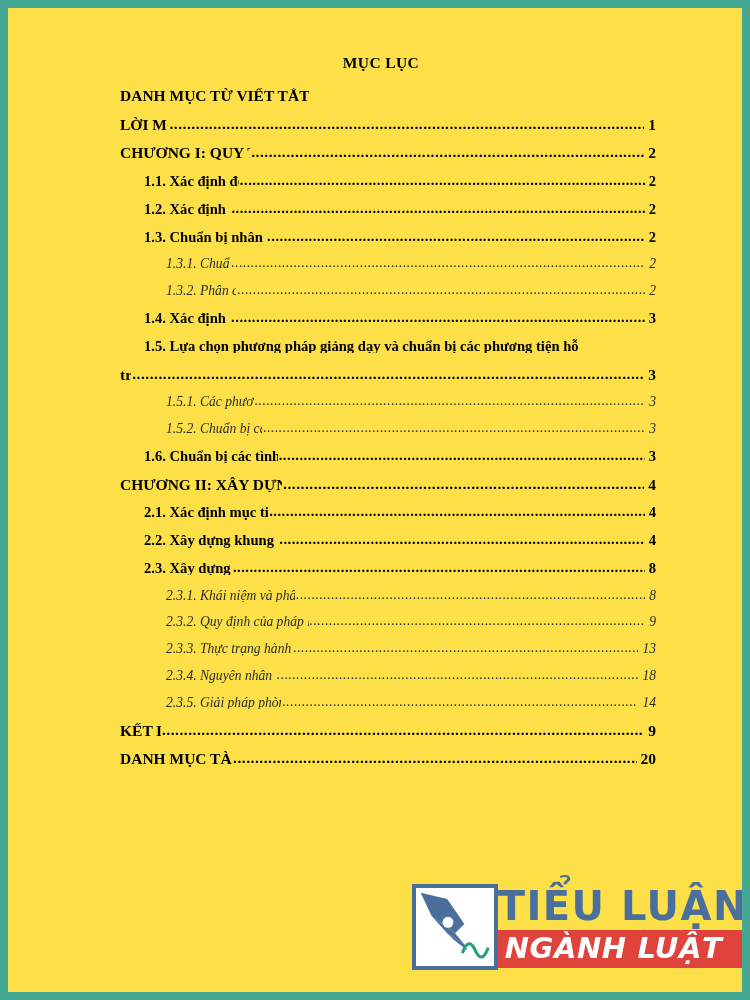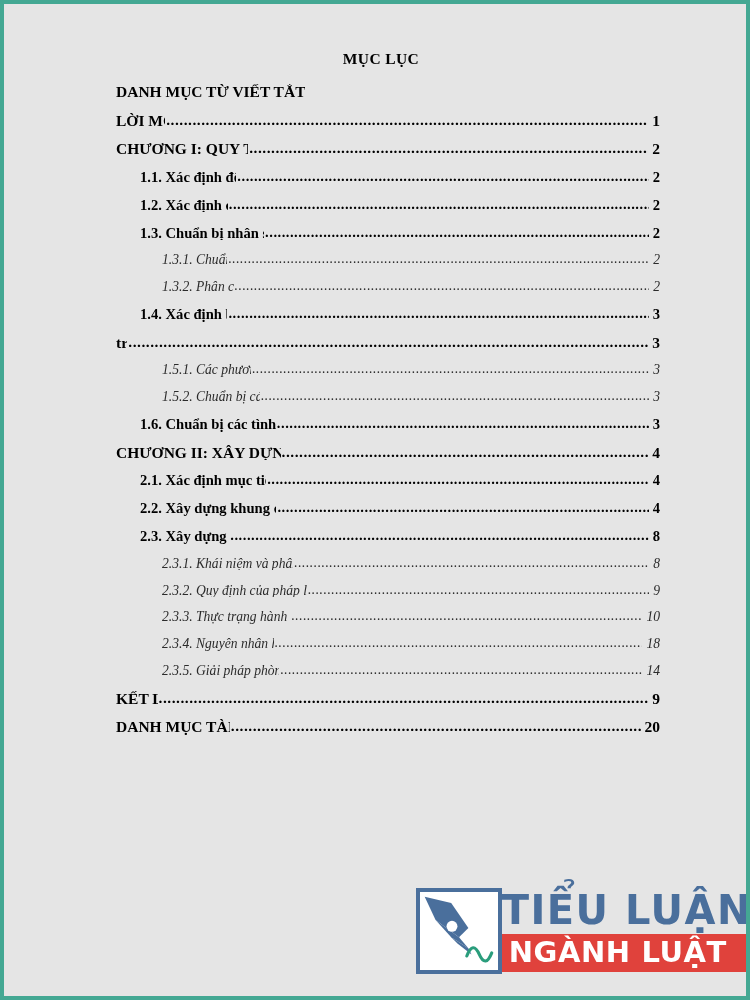--- a/index.html
+++ b/index.html
@@ -14,22 +14,22 @@
     font-family: "Liberation Serif", "DejaVu Serif", serif;
     overflow: hidden;
   }
 
   
   #page {
     position: relative;
     box-sizing: border-box;
     width: 750px;
     height: 1000px;
-    border: 4px solid #0369a1;
-    background: #e5e5e5;
+    border: 8px solid #0369a1;
+    background: #fde047;
     overflow: hidden;
   }
 
   #sheet {
     position: absolute;
     left: 0;
     top: 0;
     right: 0;
     bottom: 0;
     padding: 46px 70px 0 96px;
@@ -206,20 +206,23 @@
         <div class="toc-entry lvl3">
           <span class="entry-label">1.3.2. Phân công nhiệm vụ</span>
           <span class="leader"></span>
           <span class="entry-page">2</span>
         </div>
         <div class="toc-entry lvl2">
           <span class="entry-label">1.4. Xác định bối cảnh diễn ra</span>
           <span class="leader"></span>
           <span class="entry-page">3</span>
         </div>
+        <div class="toc-entry lvl2 no-leader">
+          <span class="entry-label">1.5. Lựa chọn phương pháp giảng dạy và chuẩn bị các phương tiện hỗ</span>
+        </div>
         <div class="toc-entry lvl1 wrap-line">
           <span class="entry-label">trợ</span>
           <span class="leader"></span>
           <span class="entry-page">3</span>
         </div>
         <div class="toc-entry lvl3">
           <span class="entry-label">1.5.1. Các phương pháp giảng dạy</span>
           <span class="leader"></span>
           <span class="entry-page">3</span>
         </div>
@@ -259,21 +262,21 @@
           <span class="entry-page">8</span>
         </div>
         <div class="toc-entry lvl3">
           <span class="entry-label">2.3.2. Quy định của pháp luật về xử lý hành vi bạo lực học đường</span>
           <span class="leader"></span>
           <span class="entry-page">9</span>
         </div>
         <div class="toc-entry lvl3">
           <span class="entry-label">2.3.3. Thực trạng hành vi bạo lực học đường và hậu quả</span>
           <span class="leader"></span>
-          <span class="entry-page">10</span>
+          <span class="entry-page">13</span>
         </div>
         <div class="toc-entry lvl3">
           <span class="entry-label">2.3.4. Nguyên nhân hành vi bạo lực học đường</span>
           <span class="leader"></span>
           <span class="entry-page">18</span>
         </div>
         <div class="toc-entry lvl3">
           <span class="entry-label">2.3.5. Giải pháp phòng chống bạo lực học đường:</span>
           <span class="leader"></span>
           <span class="entry-page">14</span>
@@ -303,17 +306,17 @@
         <path d="M40 58 L62 72 L66 80 L48 66 Z" fill="#4a6f9c"></path>
 
         <circle cx="41" cy="44" r="7" fill="#ffffff"></circle>
 
         <path d="M60 82 Q68 62 76 80 Q84 98 92 78" fill="none" stroke="#2a9d7c" stroke-width="4" stroke-linecap="round"></path>
       </svg>
     </div>
 
     <div class="logo-words">
       <div class="logo-top" style="color: rgb(74, 111, 156);">TIỂU LUẬN</div>
-      <div class="logo-bottom" style="background: rgb(224, 66, 60); color: rgb(255, 255, 255);">NGÀNH LUẬT</div>
+      <div class="logo-bottom" style="background: rgb(224, 66, 60); color: rgb(255, 255, 255); font-style: italic;">NGÀNH LUẬT</div>
     </div>
 
   </div>
 </div>
 
 </body></html>

